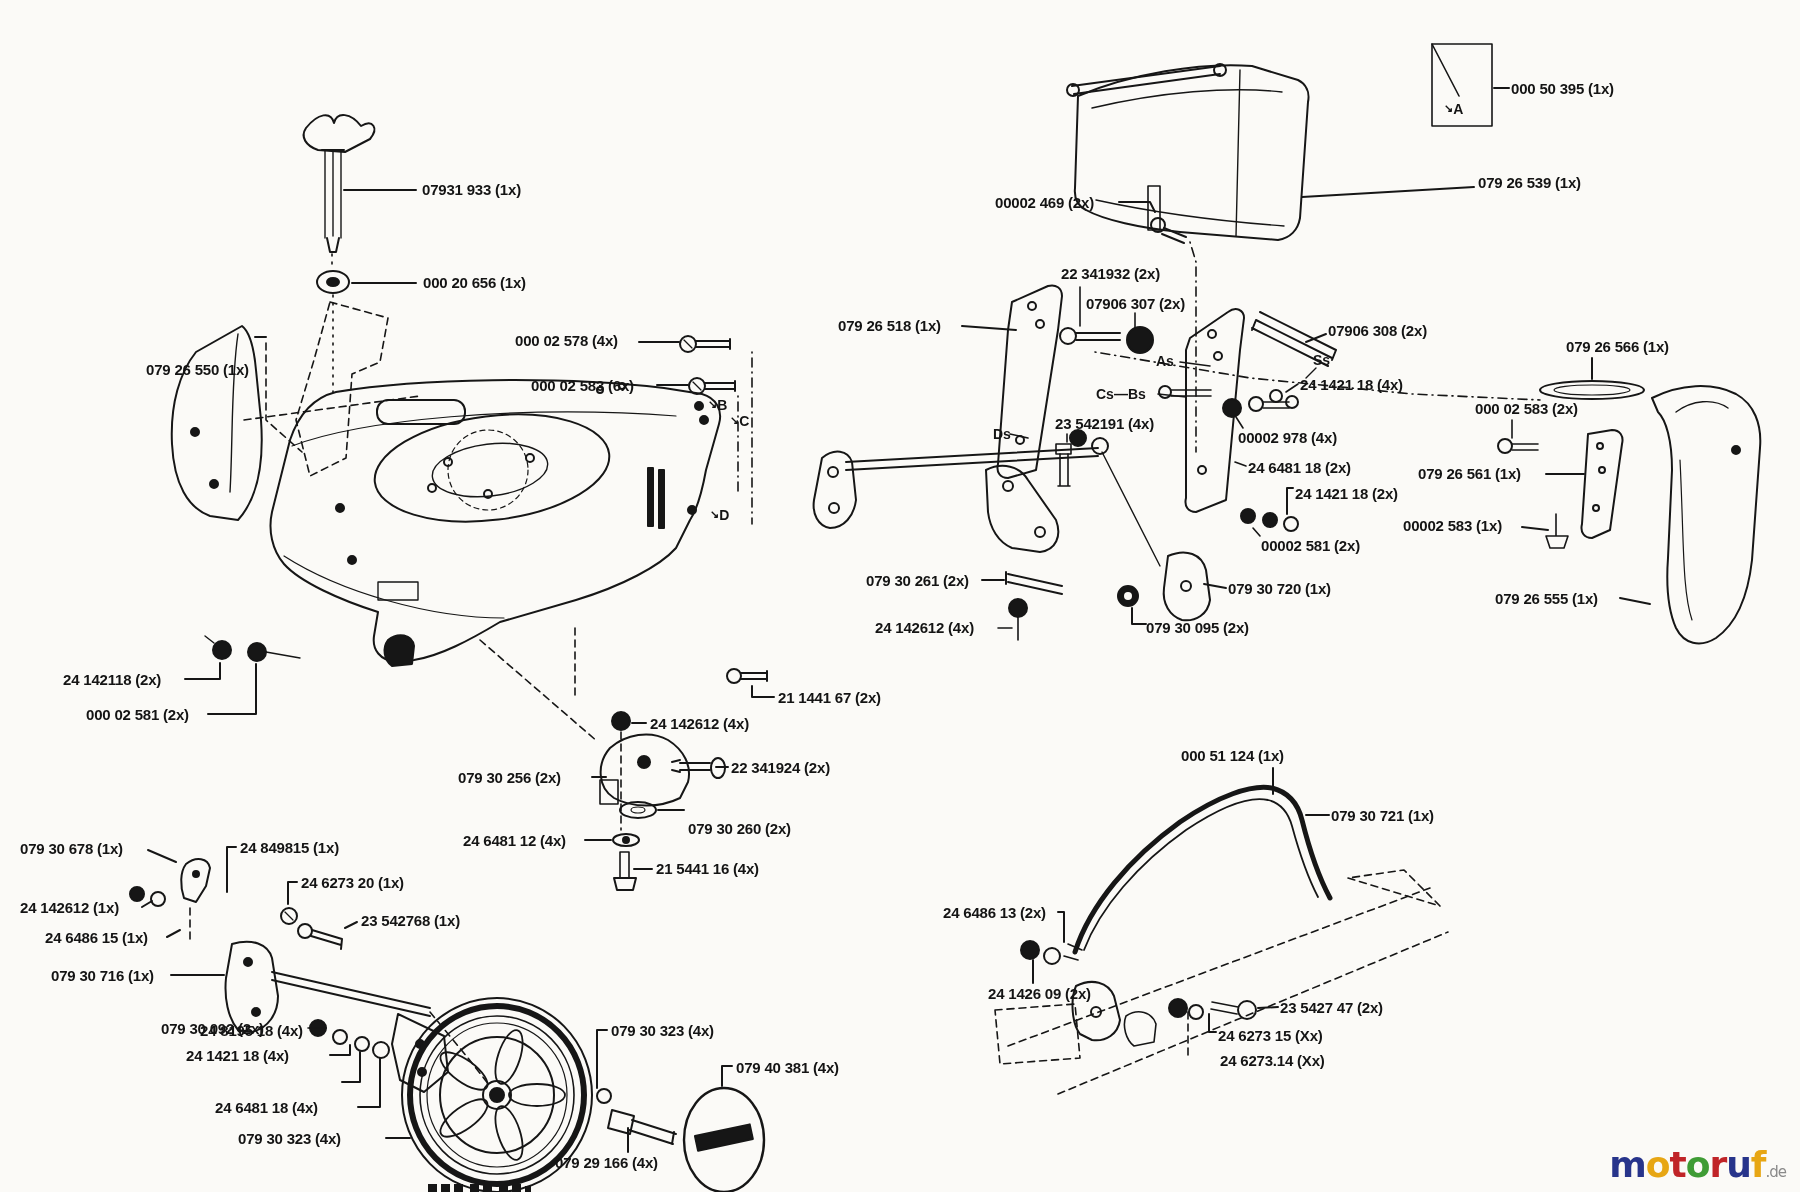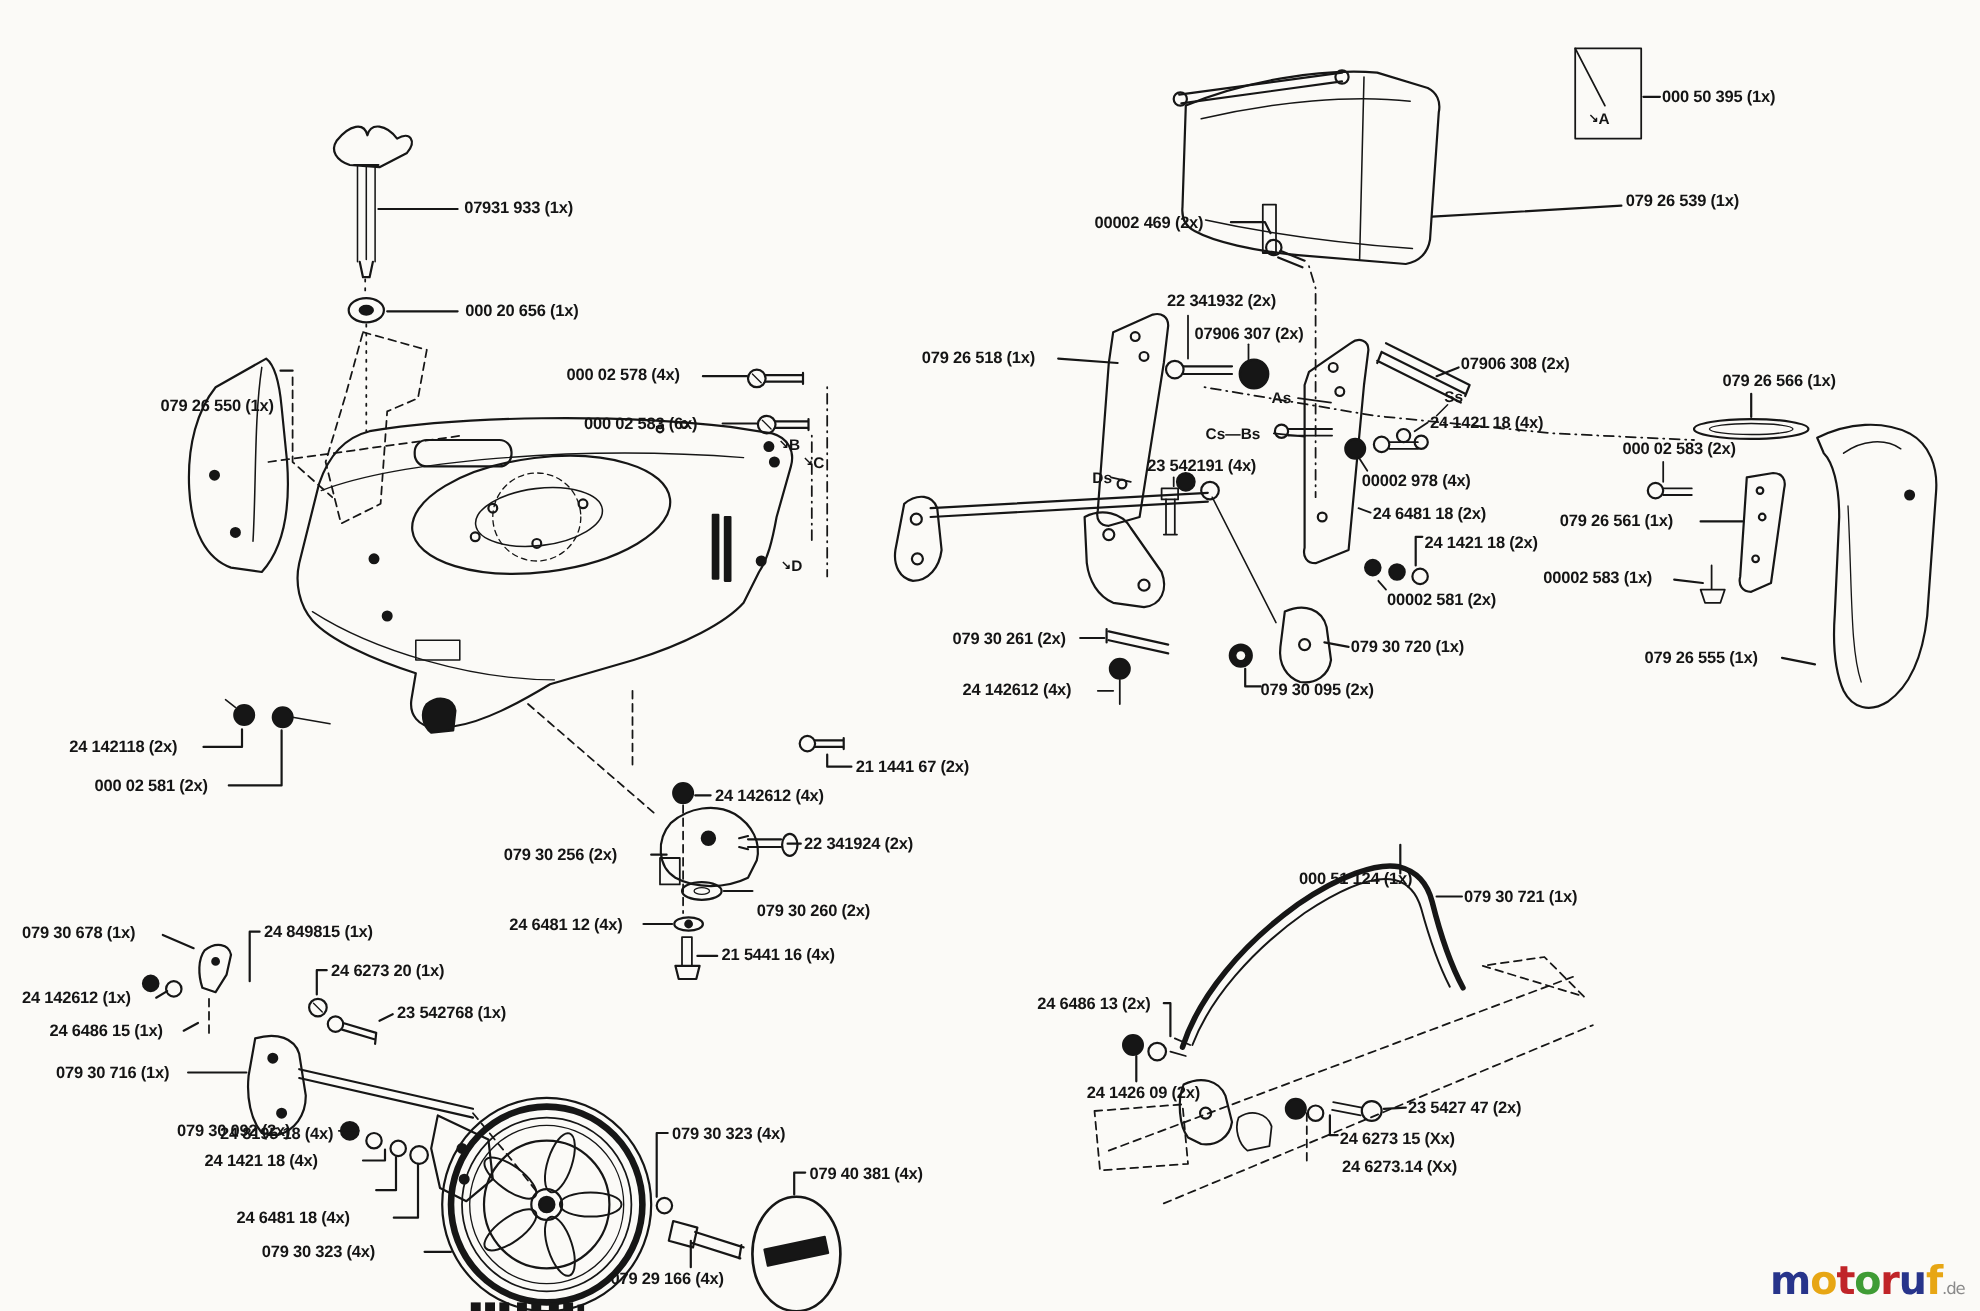--- a/index.html
+++ b/index.html
@@ -404,34 +404,34 @@
       <div class="part-label" style="left: 555px; top: 1154px;">079 29 166 (4x)</div>
       <div class="part-label" style="left: 995px; top: 194px;">00002 469  (2x)</div>
       <div class="part-label" style="left: 1061px; top: 265px;">22 341932  (2x)</div>
       <div class="part-label" style="left: 1086px; top: 295px;">07906 307  (2x)</div>
       <div class="part-label" style="left: 838px; top: 317px;">079 26 518  (1x)</div>
       <div class="part-label" style="left: 1328px; top: 322px;">07906 308  (2x)</div>
       <div class="part-label" style="left: 1511px; top: 80px;">000 50 395  (1x)</div>
       <div class="part-label" style="left: 1478px; top: 174px;">079 26 539  (1x)</div>
       <div class="part-label" style="left: 1566px; top: 338px;">079 26 566  (1x)</div>
       <div class="part-label" style="left: 1300px; top: 376px;">24 1421 18  (4x)</div>
-      <div class="part-label" style="left: 1043px; top: 415px;">23 542191  (4x)</div>
+      <div class="part-label" style="left: 1043px; top: 415px; padding-left: 12px;">23 542191  (4x)</div>
       <div class="part-label" style="left: 1238px; top: 429px;">00002 978 (4x)</div>
       <div class="part-label" style="left: 1475px; top: 400px;">000 02 583  (2x)</div>
       <div class="part-label" style="left: 1248px; top: 459px;">24 6481 18  (2x)</div>
       <div class="part-label" style="left: 1295px; top: 485px;">24 1421 18  (2x)</div>
       <div class="part-label" style="left: 1418px; top: 465px;">079 26 561 (1x)</div>
       <div class="part-label" style="left: 1403px; top: 517px;">00002 583 (1x)</div>
       <div class="part-label" style="left: 1261px; top: 537px;">00002 581  (2x)</div>
       <div class="part-label" style="left: 866px; top: 572px;">079 30 261  (2x)</div>
       <div class="part-label" style="left: 1228px; top: 580px;">079 30 720  (1x)</div>
       <div class="part-label" style="left: 875px; top: 619px;">24 142612  (4x)</div>
       <div class="part-label" style="left: 1146px; top: 619px;">079 30 095  (2x)</div>
       <div class="part-label" style="left: 1495px; top: 590px; text-align: right;">079 26 555  (1x)</div>
-      <div class="part-label" style="left: 1181px; top: 747px; margin-top: 44px;">000 51 124  (1x)</div>
+      <div class="part-label" style="left: 1181px; top: 747px;">000 51 124  (1x)</div>
       <div class="part-label" style="left: 1331px; top: 807px;">079 30 721  (1x)</div>
       <div class="part-label" style="left: 943px; top: 904px;">24 6486 13  (2x)</div>
       <div class="part-label" style="left: 988px; top: 985px;">24 1426 09  (2x)</div>
       <div class="part-label" style="left: 1280px; top: 999px;">23 5427 47  (2x)</div>
       <div class="part-label" style="left: 1218px; top: 1027px;">24 6273 15  (Xx)</div>
       <div class="part-label" style="left: 1220px; top: 1052px;">24 6273.14  (Xx)</div>
     </div>
 <div id="markers-layer">
       <div class="marker" style="left: 1444px; top: 100px;"><span class="arr">↘</span>A</div>
       <div class="marker" style="left: 708px; top: 396px;"><span class="arr">↘</span>B</div>

